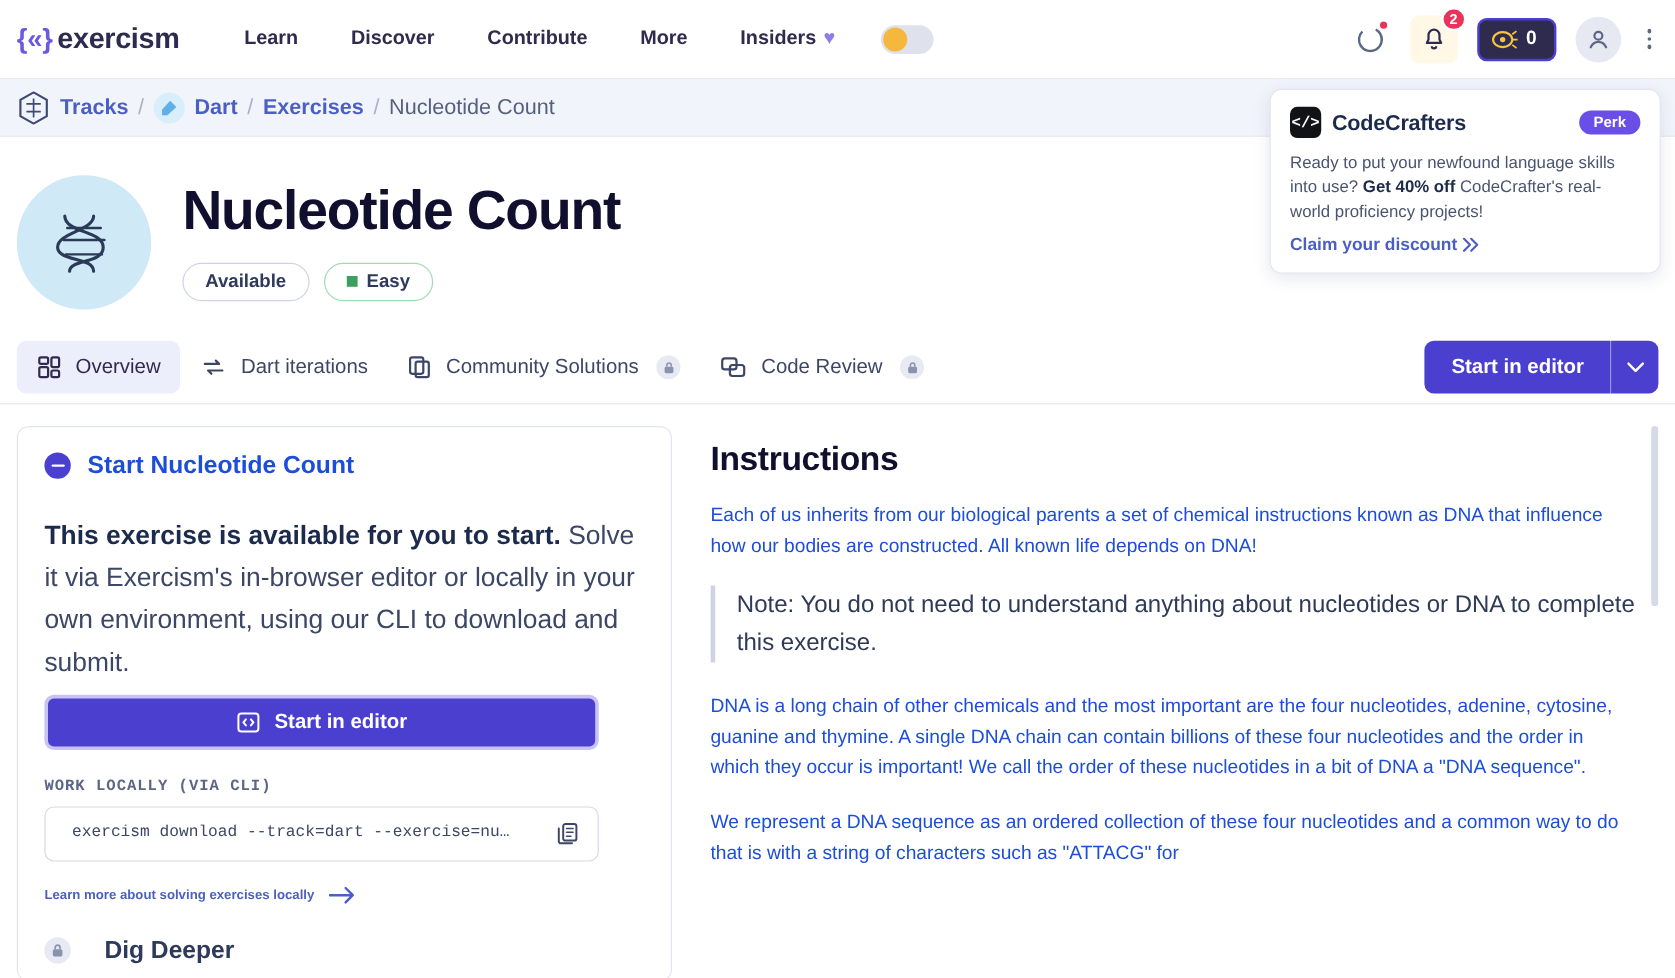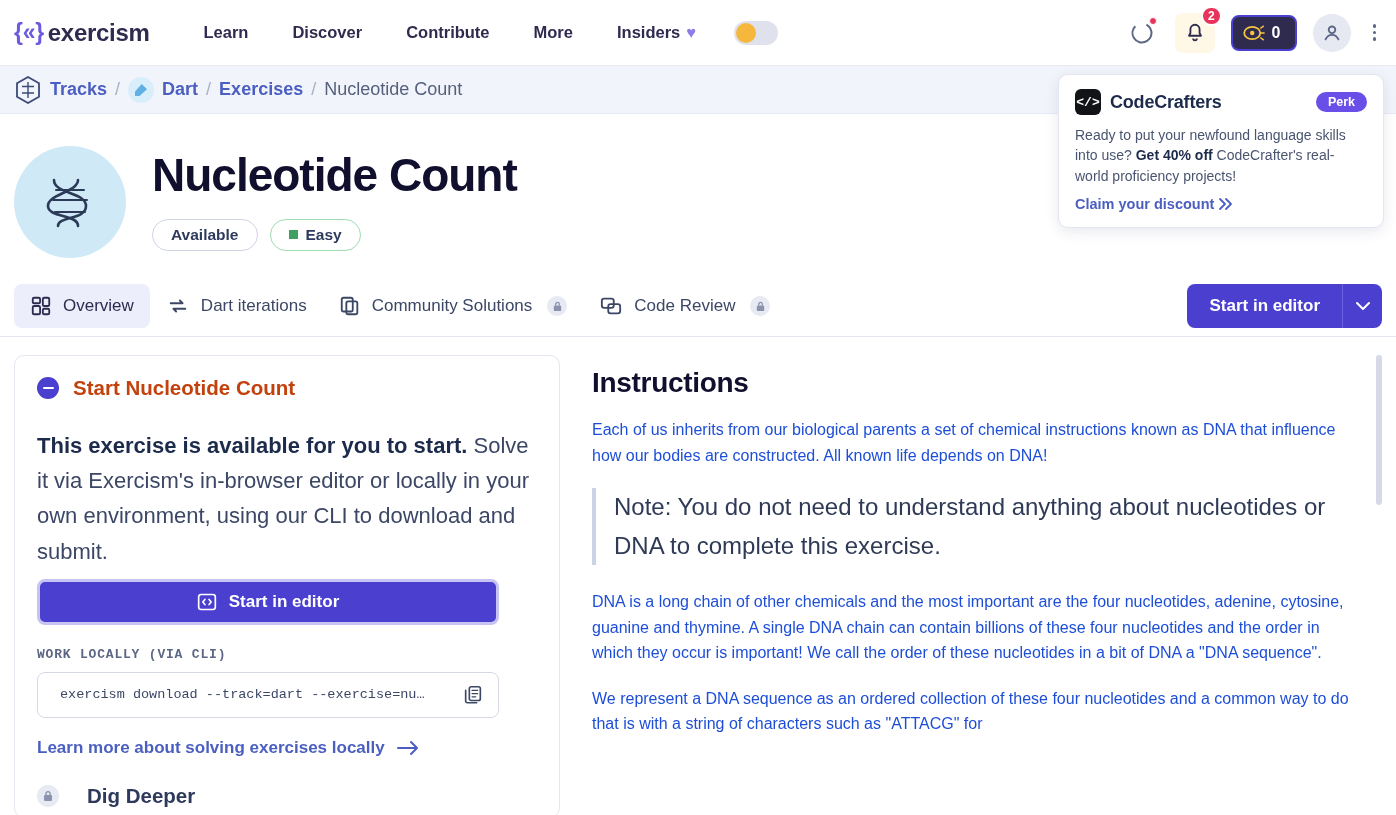--- a/index.html
+++ b/index.html
@@ -282,21 +282,21 @@
   .step-head {
     display: flex; align-items: center; gap: 14px;
   }
   .step-badge {
     width: 22px; height: 22px; border-radius: 50%;
     background: #4b3fd0;
     display: flex; align-items: center; justify-content: center;
   }
   .step-badge .minus { width: 11px; height: 2.5px; background: #fff; border-radius: 2px; }
   .step-badge.locked { background: #e7e9f3; }
-  .step-title { font-size: 20.5px; font-weight: bold; color: #c2410c; }
+  .step-title { font-size: 20.5px; font-weight: bold; color: #1d4ed8; }
   .step-title.muted { color: #2e3a5c; }
   .step-body {
     margin-left: 0;
     margin-top: 28px;
     font-size: 22px;
     line-height: 1.6;
     color: #3c4766;
   }
   .step-body b { color: #1c2b4b; }
   .label-small {
@@ -336,21 +336,21 @@
     color: #3c4766;
     white-space: nowrap;
     overflow: hidden;
     text-overflow: ellipsis;
     flex: 1;
   }
   .copy-btn { cursor: pointer; padding: 4px; display:flex; }
   .learn-link {
     margin-top: 20px;
     display: flex; align-items: center; gap: 12px;
-    color: #4b5fc1; font-weight: bold; font-size: 17px;
+    color: #4b5fc1; font-weight: bold; font-size: 11px;
     cursor: pointer;
   }
   .locked-step { margin-top: 26px; display: flex; align-items: center; gap: 28px; }
 
   
   .right-col {
     flex: 1;
     padding-right: 18px;
     overflow: hidden;
     position: relative;
@@ -364,21 +364,21 @@
     font-size: 16px;
     line-height: 1.6;
     color: #1d4ed8;
     margin: 0 0 20px 0;
   }
   .note {
     border-left: 4px solid #cdd3e6;
     padding-left: 18px;
     margin: 0 0 24px 0;
     color: #2f3a57;
-    font-size: 24px;
+    font-size: 20px;
     line-height: 1.6;
   }
   .scrollbar {
     position: absolute;
     right: 0; top: 0;
     width: 6px; height: 100%;
     background: transparent;
   }
   .scrollbar .thumb {
     position: absolute; top: 0; left: 0;

